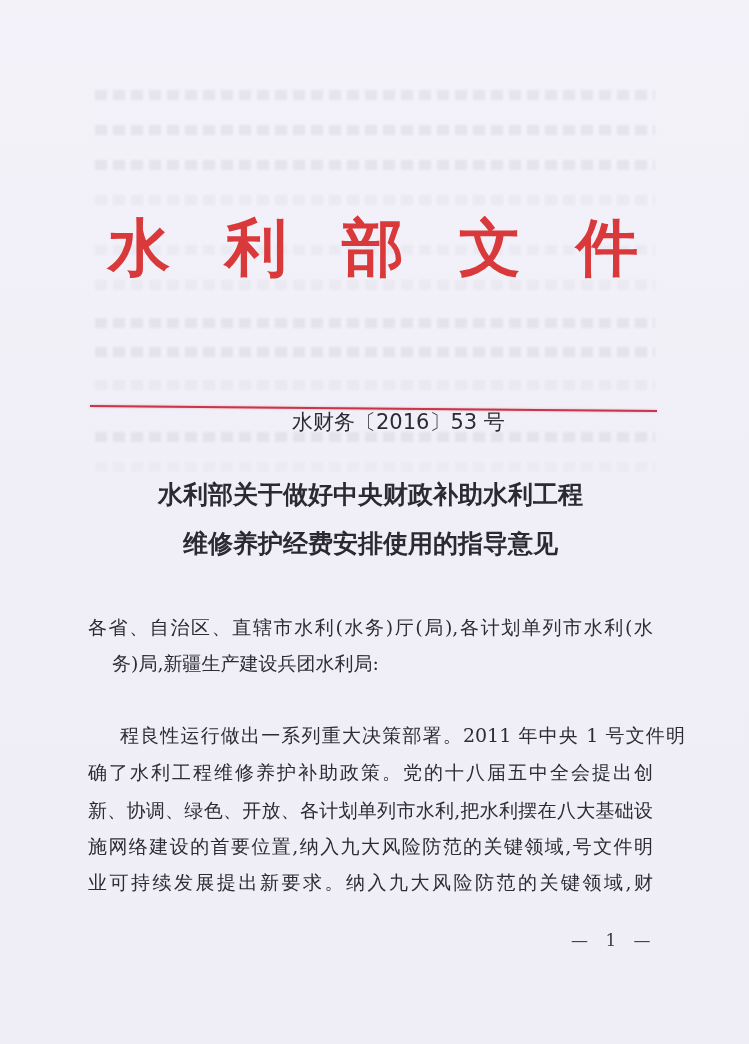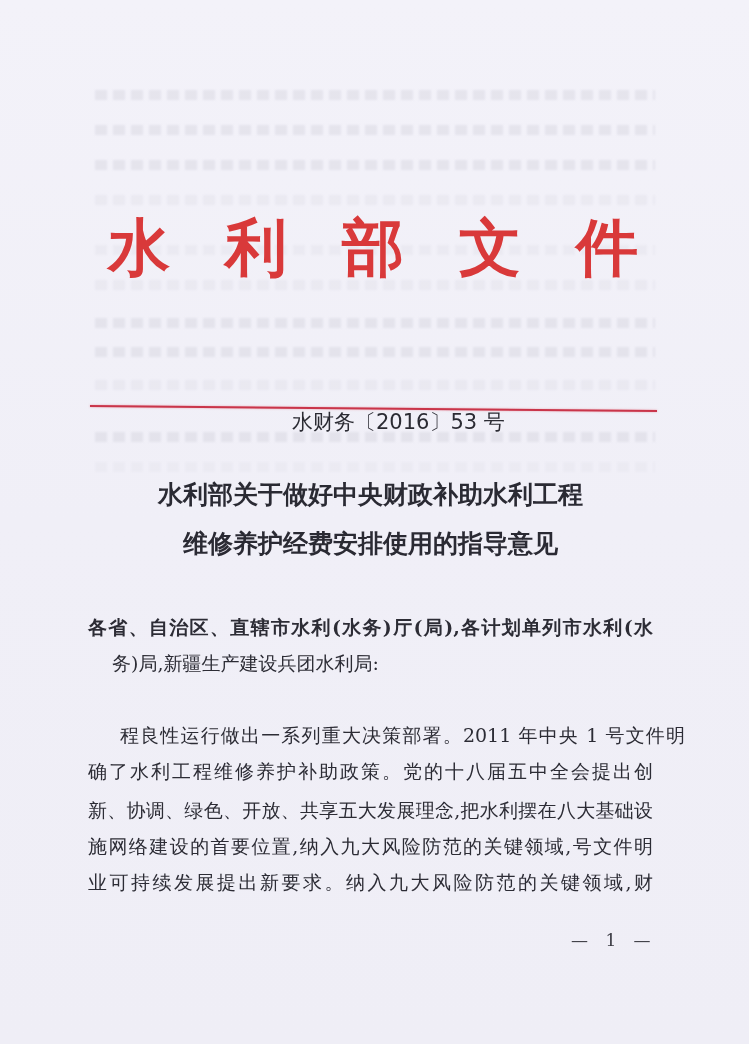--- a/index.html
+++ b/index.html
@@ -126,23 +126,23 @@
     <span>件</span>
   </div>
 
   <div class="doc-number">水财务〔2016〕53 号</div>
 
   <div class="red-rule"></div>
 
   <div class="subject l1">水利部关于做好中央财政补助水利工程</div>
   <div class="subject l2">维修养护经费安排使用的指导意见</div>
 
-  <div class="body-line" style="top:615px;font-weight:bold;">各省、自治区、直辖市水利(水务)厅(局),各计划单列市水利(水</div>
+  <div class="body-line" style="top:615px;">各省、自治区、直辖市水利(水务)厅(局),各计划单列市水利(水</div>
   <div class="body-line noj" style="top:651px;">务)局,新疆生产建设兵团水利局:</div>
 
   <div class="body-line" style="top:723px;margin-left:32px;">程良性运行做出一系列重大决策部署。2011 年中央 1 号文件明</div>
-  <div class="body-line" style="top:760px;font-family:Liberation Serif, serif;">确了水利工程维修养护补助政策。党的十八届五中全会提出创</div>
-  <div class="body-line" style="top:798px;">新、协调、绿色、开放、共享五大发展理念,把水利摆在八大基础设</div>
+  <div class="body-line" style="top:760px;">确了水利工程维修养护补助政策。党的十八届五中全会提出创</div>
+  <div class="body-line" style="top:798px;">新、协调、绿色、开放、各计划单列市水利,把水利摆在八大基础设</div>
   <div class="body-line" style="top:834px;">施网络建设的首要位置,纳入九大风险防范的关键领域,号文件明</div>
   <div class="body-line" style="top:870px;">业可持续发展提出新要求。纳入九大风险防范的关键领域,财</div>
 
   <div class="page-number">— 1 —</div>
 </div>
 
 </body></html>

